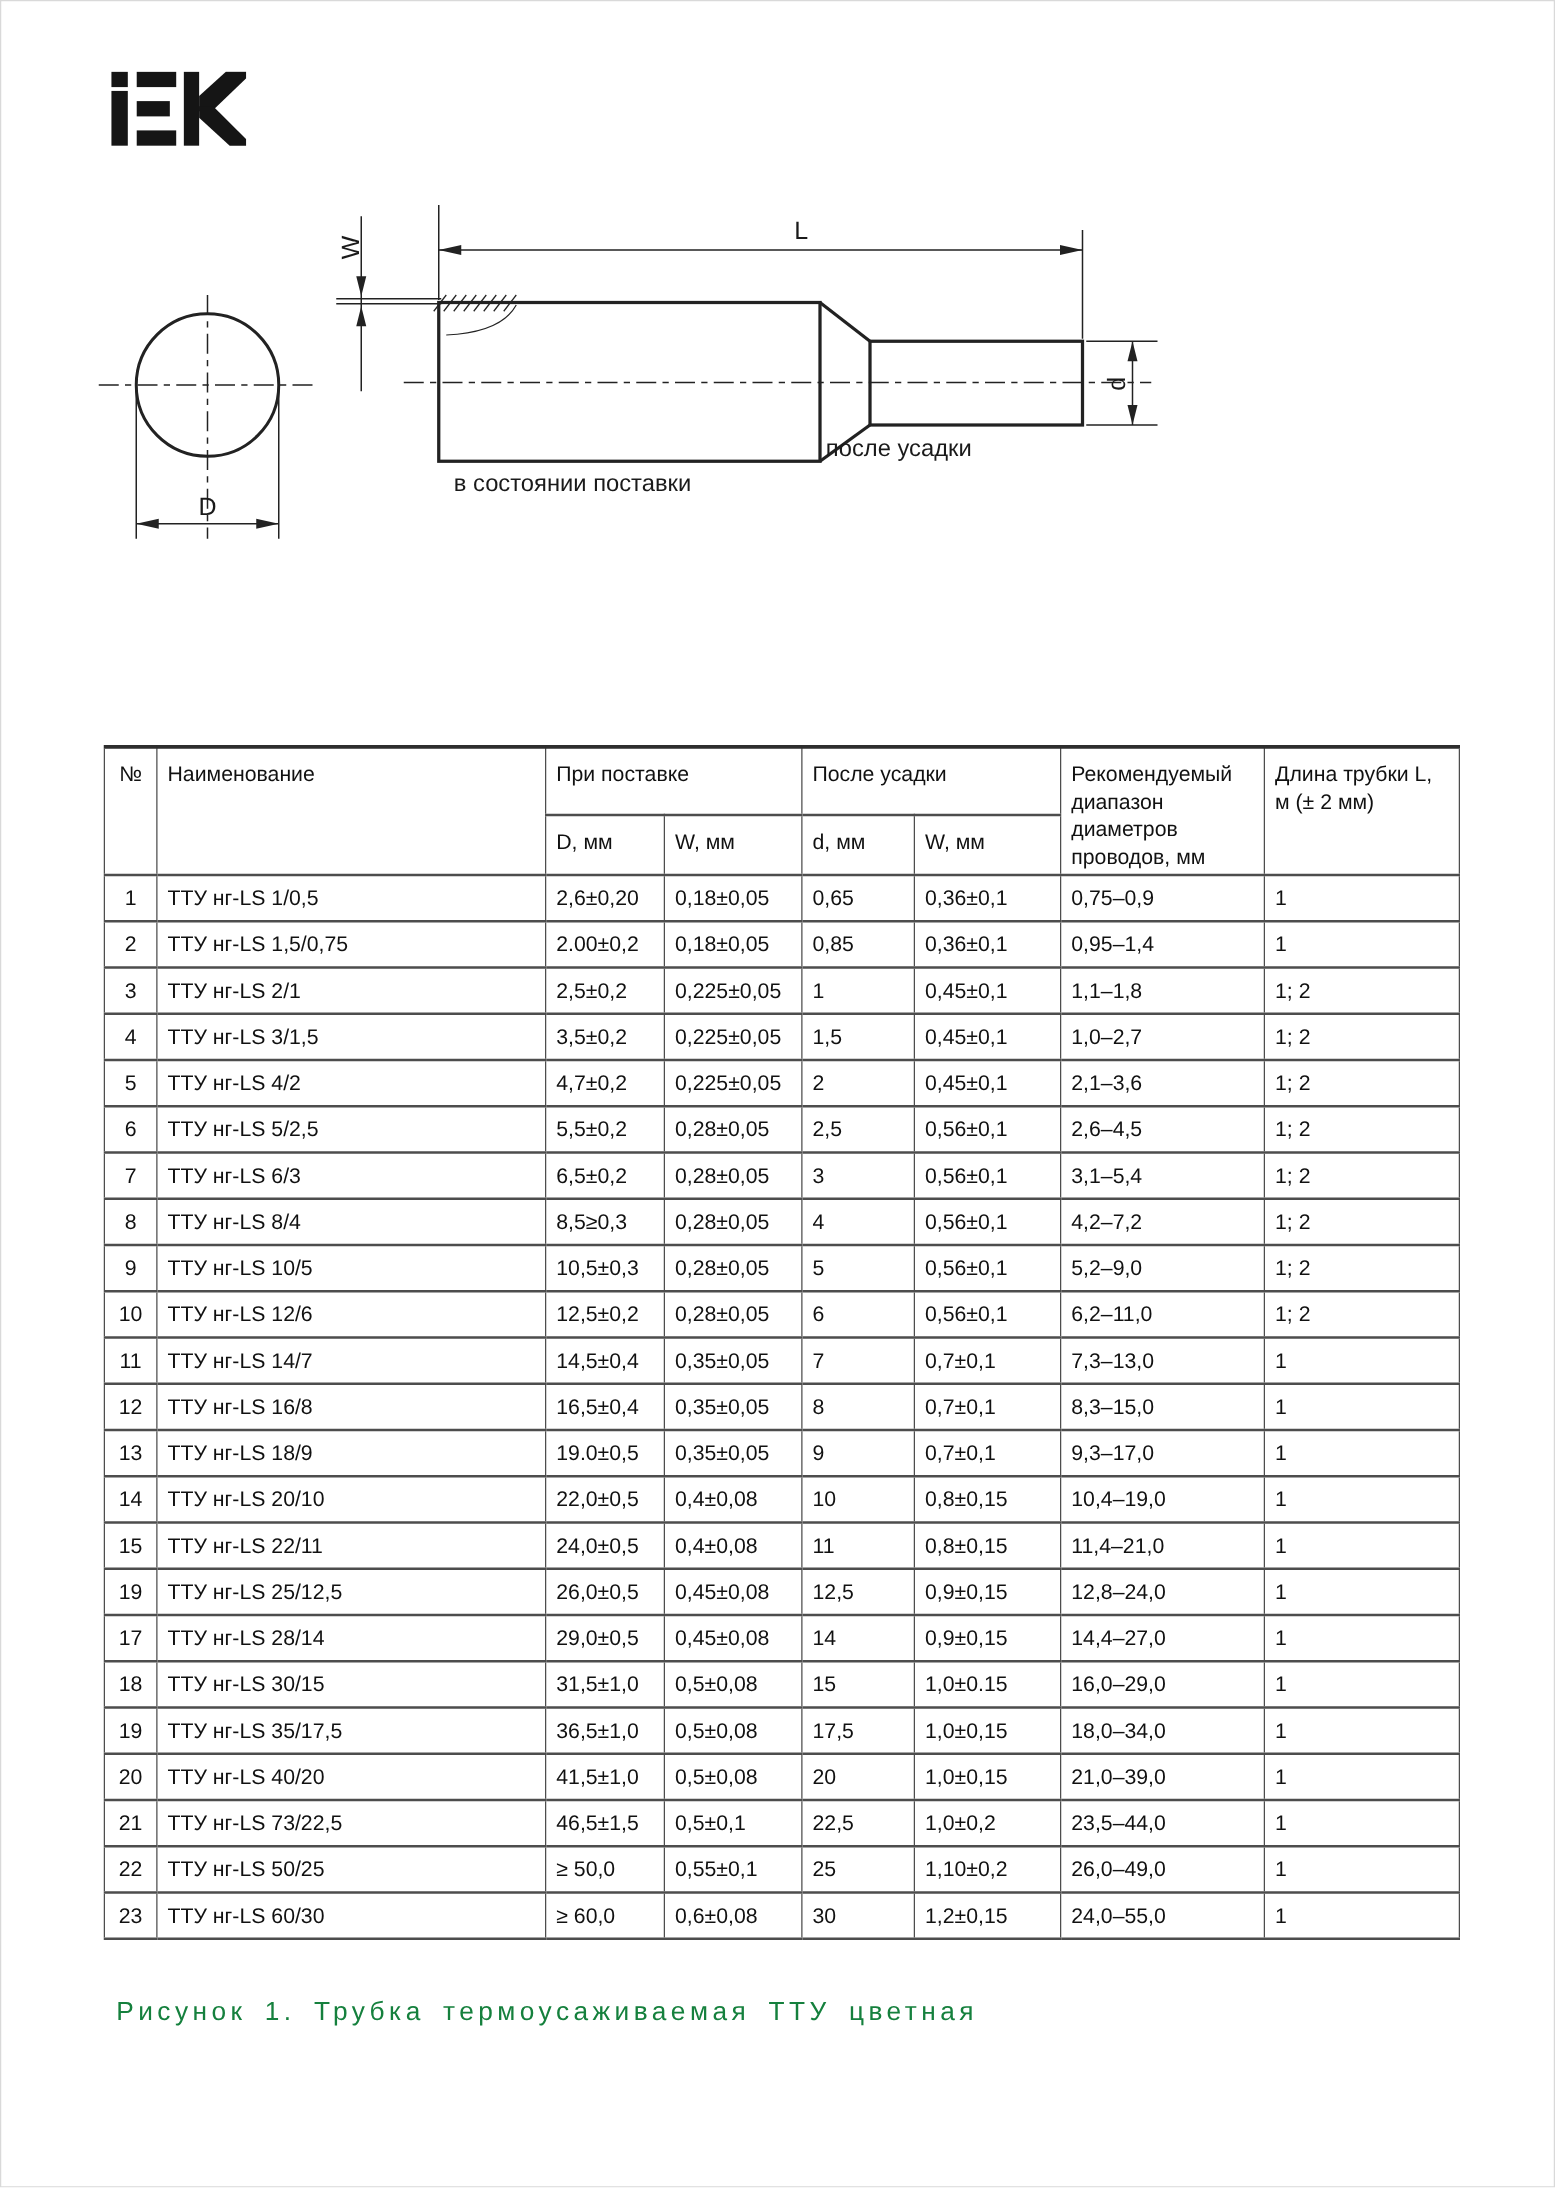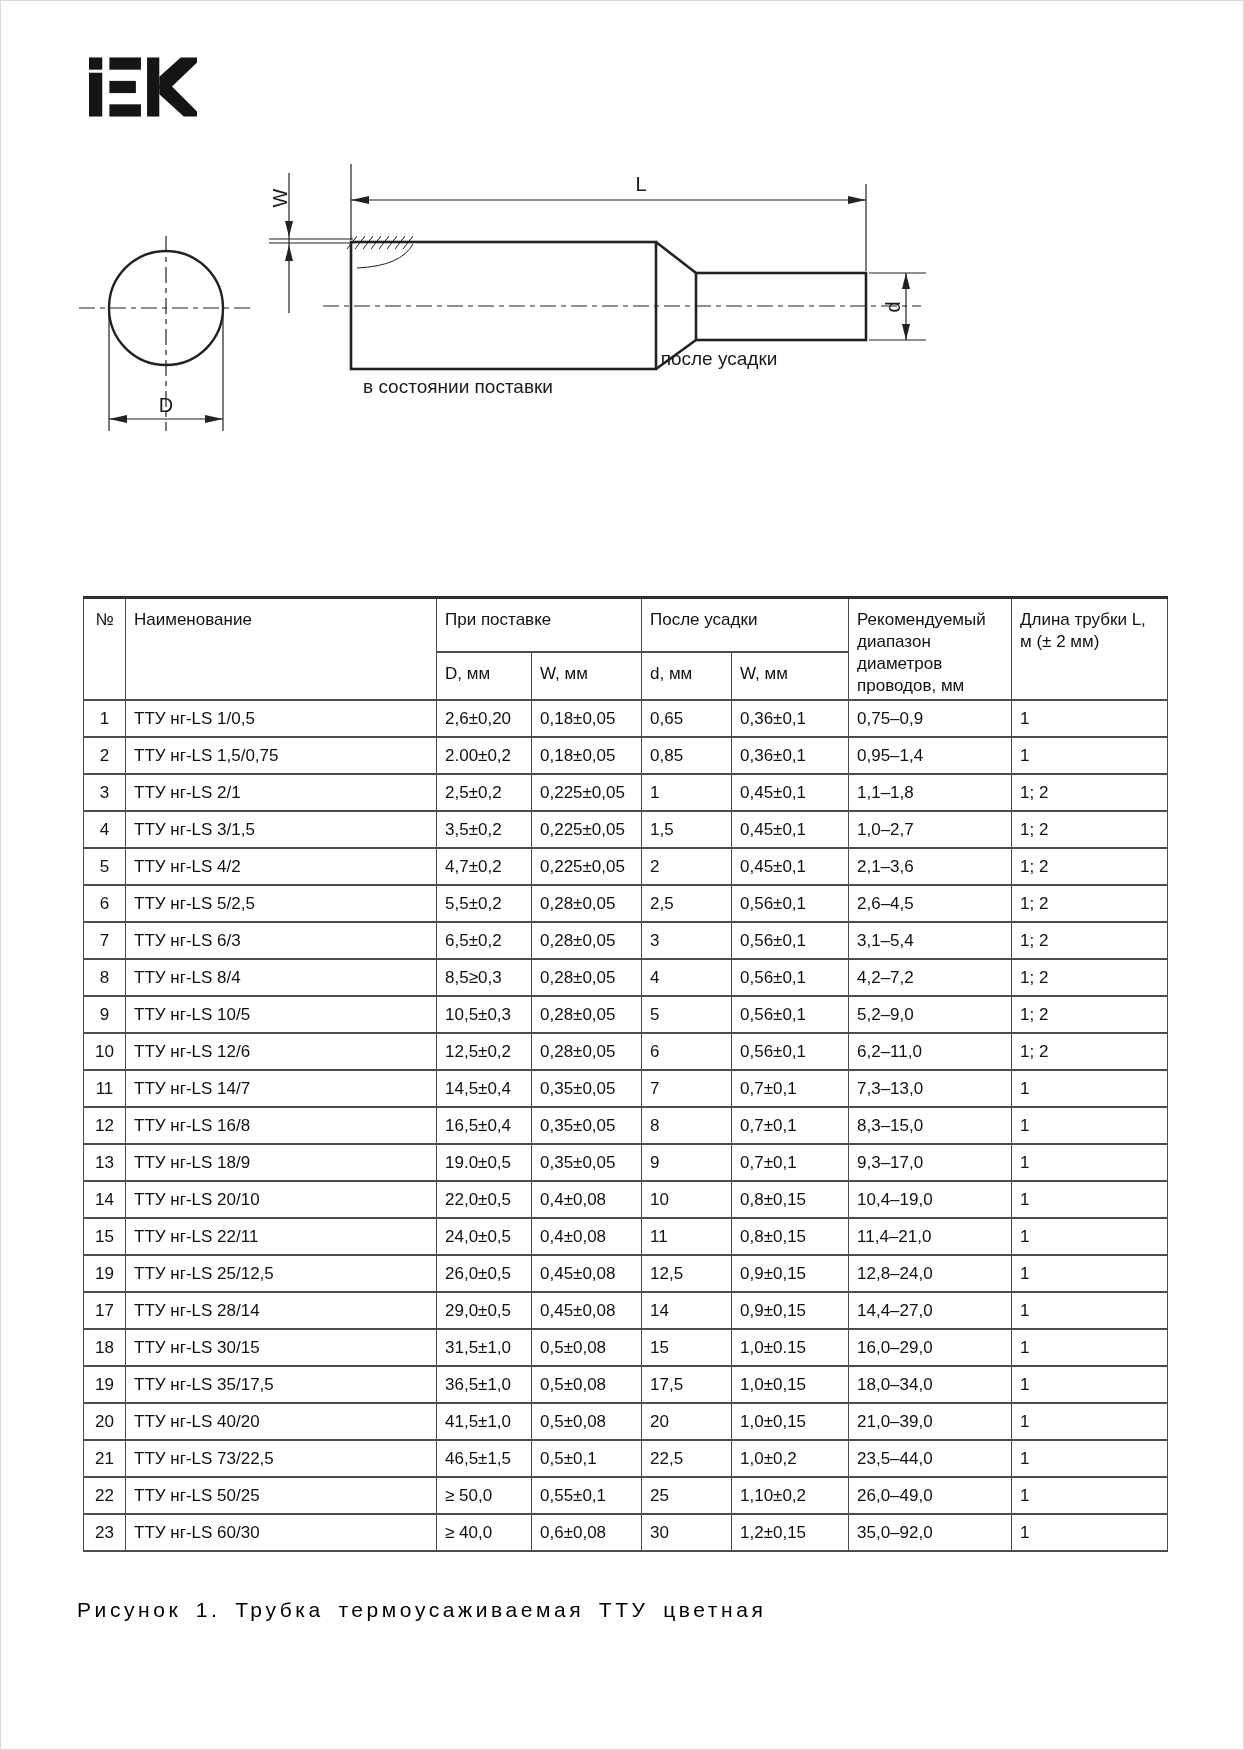--- a/index.html
+++ b/index.html
@@ -41,25 +41,25 @@
     overflow:hidden;
     white-space:nowrap;
   }
   .spec-table { border-top:3px solid #2e2e2e; border-bottom:2px solid #2e2e2e; }
   .spec-table thead th { vertical-align:top; padding-top:10px; white-space:normal; line-height:1.3; }
   .spec-table thead tr.subhead th { height:45px; }
   .spec-table thead tr.grouphead th { height:50px; }
   .spec-table tbody td { height:37px; }
   .spec-table .c-num, .spec-table th.c-num { text-align:center; padding-left:2px; padding-right:2px; }
   .caption {
-    position:absolute; left:76px; top:1597px;
+    position:absolute; left:92px; top:1597px;
     font-size:21px;
     letter-spacing:0.17em;
     word-spacing:0.25em;
-    color:#000000;
+    color:#15803d;
   }
   .dim-label { font-size:20px; fill:#1a1a1a; }
   .note-label { font-size:19px; fill:#1a1a1a; }
 </style>
 </head>
 <body>
 
 <div class="page">
 
   <svg class="logo" viewBox="0 0 106 58" aria-hidden="false">
@@ -393,25 +393,25 @@
           <td>≥ 50,0</td>
           <td>0,55±0,1</td>
           <td>25</td>
           <td>1,10±0,2</td>
           <td>26,0–49,0</td>
           <td>1</td>
         </tr>
         <tr>
           <td class="c-num">23</td>
           <td>ТТУ нг-LS 60/30</td>
-          <td>≥ 40,0</td>
+          <td>≥ 60,0</td>
           <td>0,6±0,08</td>
           <td>30</td>
           <td>1,2±0,15</td>
-          <td>35,0–92,0</td>
+          <td>24,0–55,0</td>
           <td>1</td>
         </tr>
       </tbody>
   </table>
 
   <div class="caption">Рисунок 1. Трубка термоусаживаемая ТТУ цветная</div>
 
 </div>
 
 </body></html>

